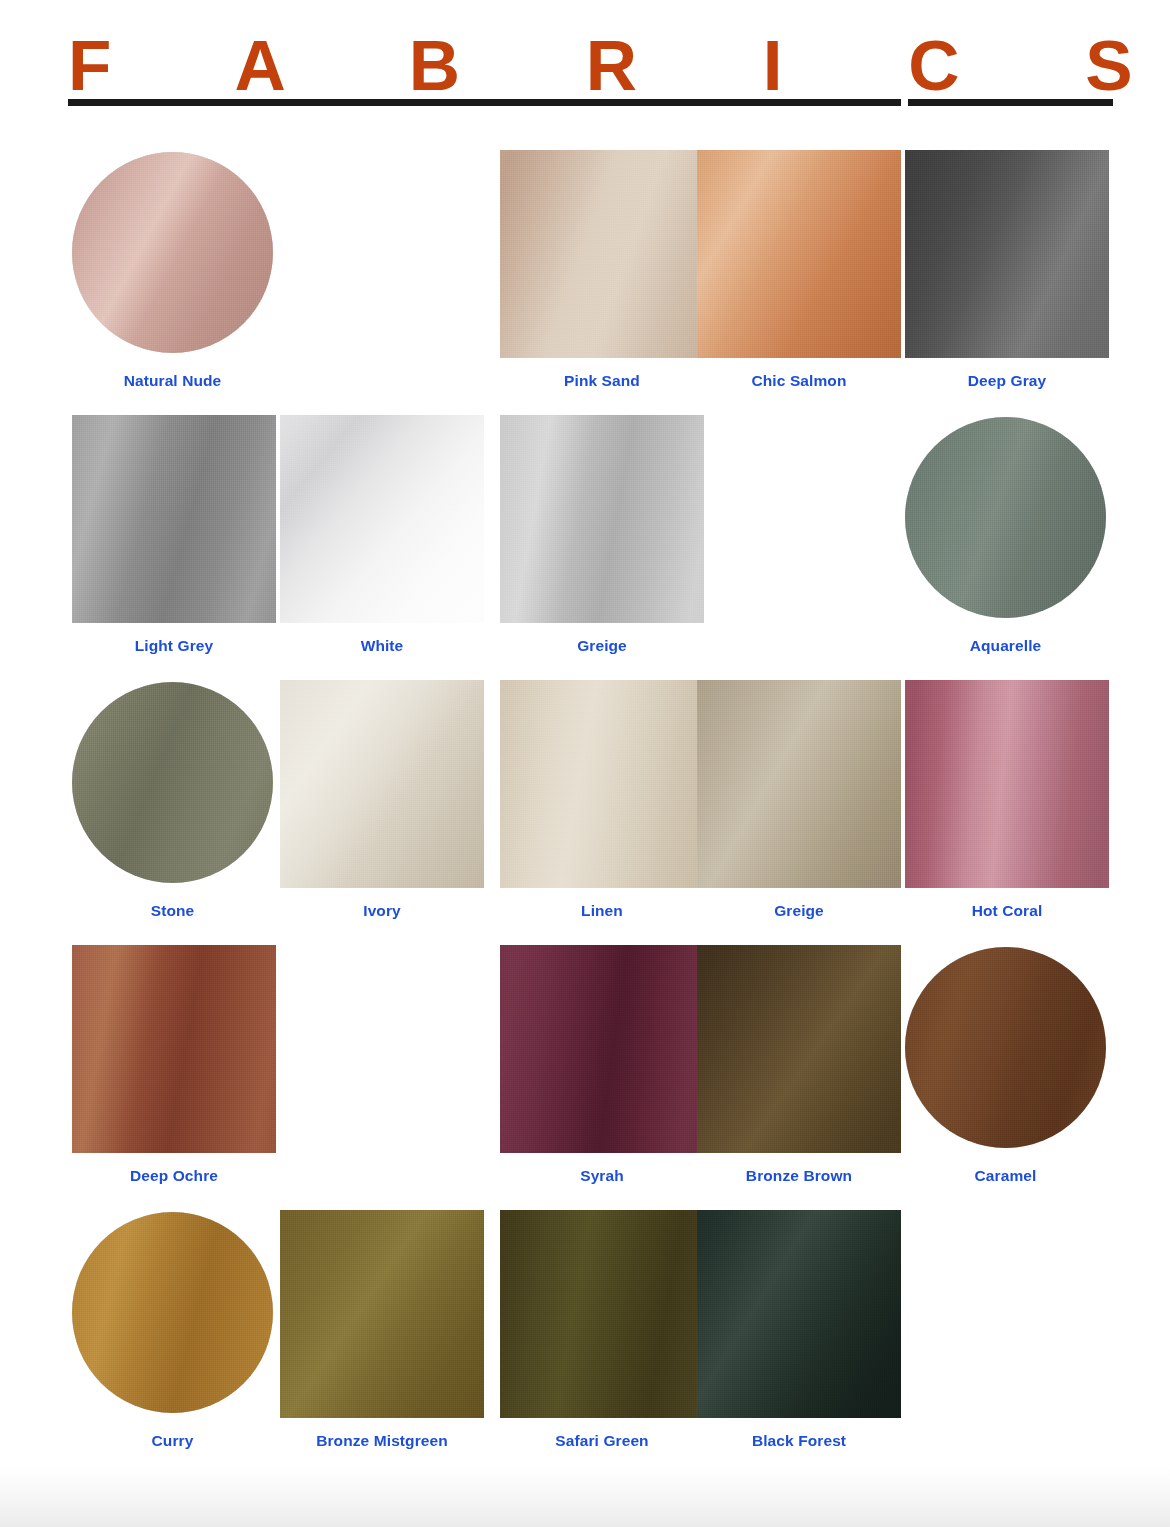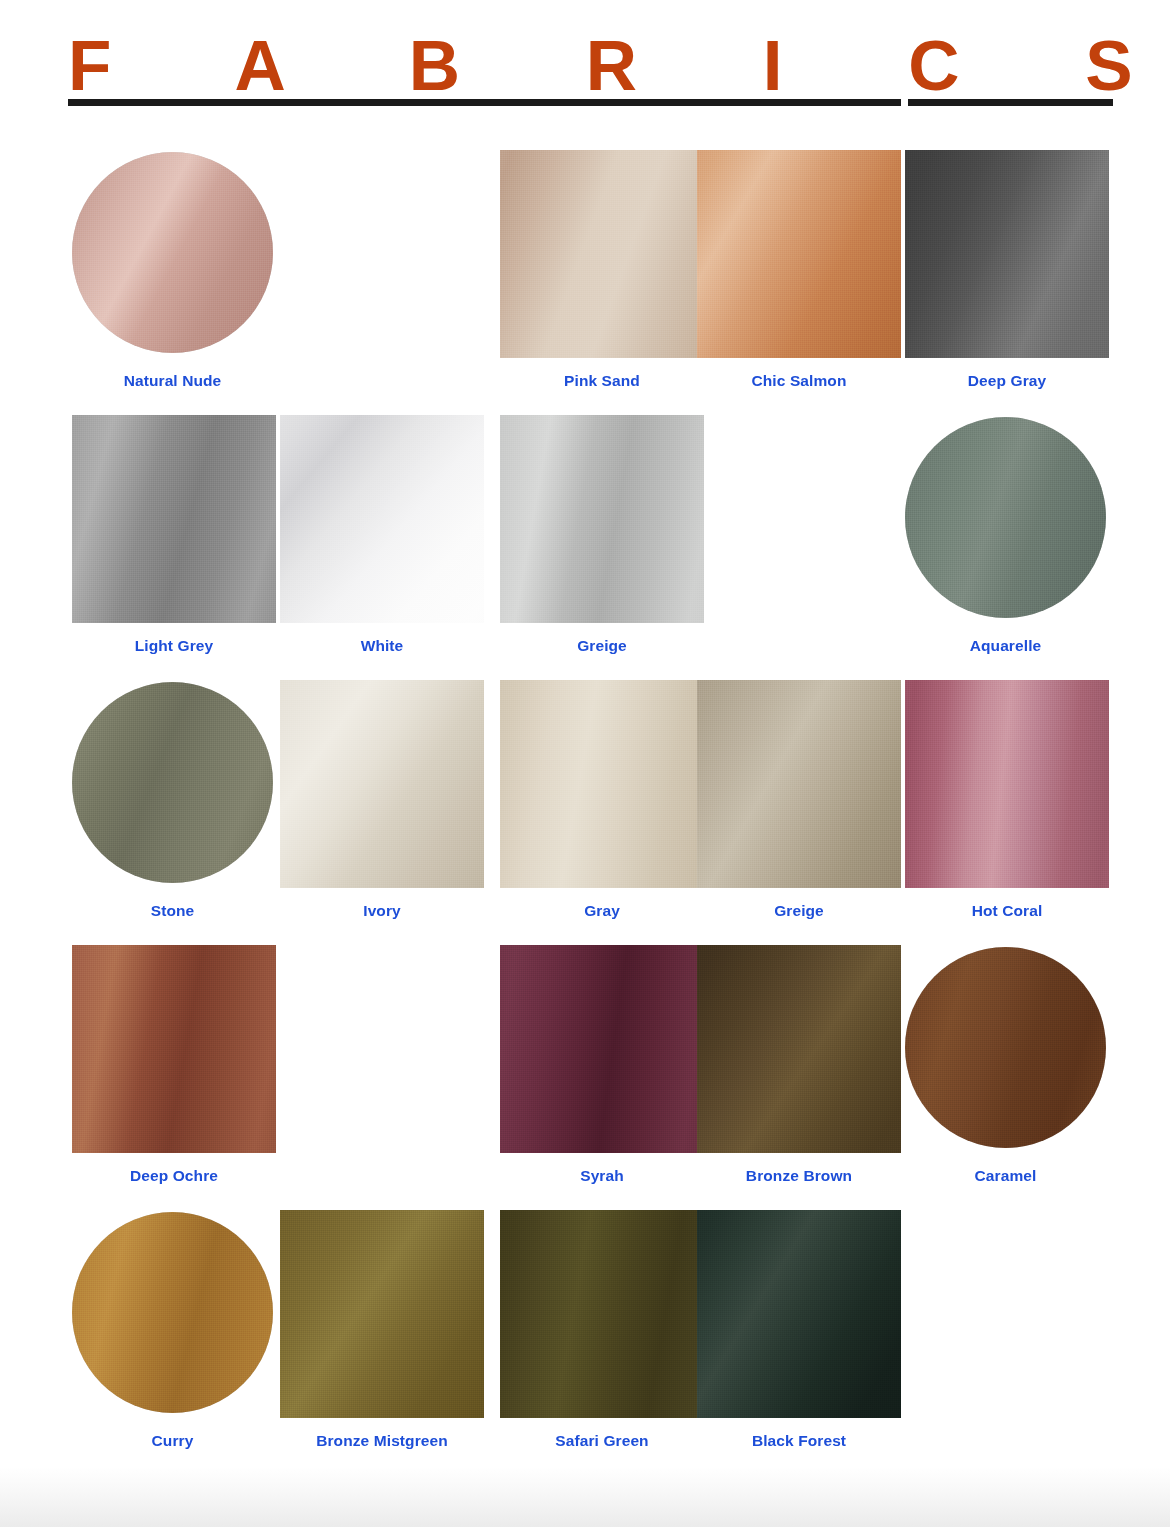--- a/index.html
+++ b/index.html
@@ -233,21 +233,21 @@
           <div class="tex" style="background: linear-gradient(125deg, rgb(227, 222, 211) 0%, rgb(233, 229, 220) 16%, rgb(239, 236, 228) 30%, rgb(230, 225, 214) 44%, rgb(216, 209, 194) 58%, rgb(205, 196, 179) 74%, rgb(195, 185, 166) 90%, rgb(188, 177, 157) 100%);"></div>
           <div class="grain"></div>
         </div>
         <div class="label">Ivory</div>
       </div>
       <div class="cell c2">
         <div class="swatch square">
           <div class="tex" style="background: linear-gradient(100deg, rgb(205, 194, 174) 0%, rgb(214, 203, 184) 14%, rgb(225, 216, 200) 28%, rgb(231, 224, 210) 42%, rgb(221, 212, 195) 58%, rgb(210, 199, 179) 74%, rgb(202, 190, 168) 90%, rgb(198, 185, 162) 100%);"></div>
           <div class="grain"></div>
         </div>
-        <div class="label">Gray</div>
+        <div class="label">Linen</div>
       </div>
       <div class="cell c3">
         <div class="swatch square">
           <div class="tex" style="background: linear-gradient(120deg, rgb(166, 155, 136) 0%, rgb(176, 165, 145) 14%, rgb(188, 178, 159) 28%, rgb(200, 191, 173) 42%, rgb(182, 171, 150) 58%, rgb(164, 152, 128) 74%, rgb(151, 138, 114) 90%, rgb(143, 130, 105) 100%);"></div>
           <div class="grain"></div>
         </div>
         <div class="label">Greige</div>
       </div>
       <div class="cell c4">
         <div class="swatch square">

